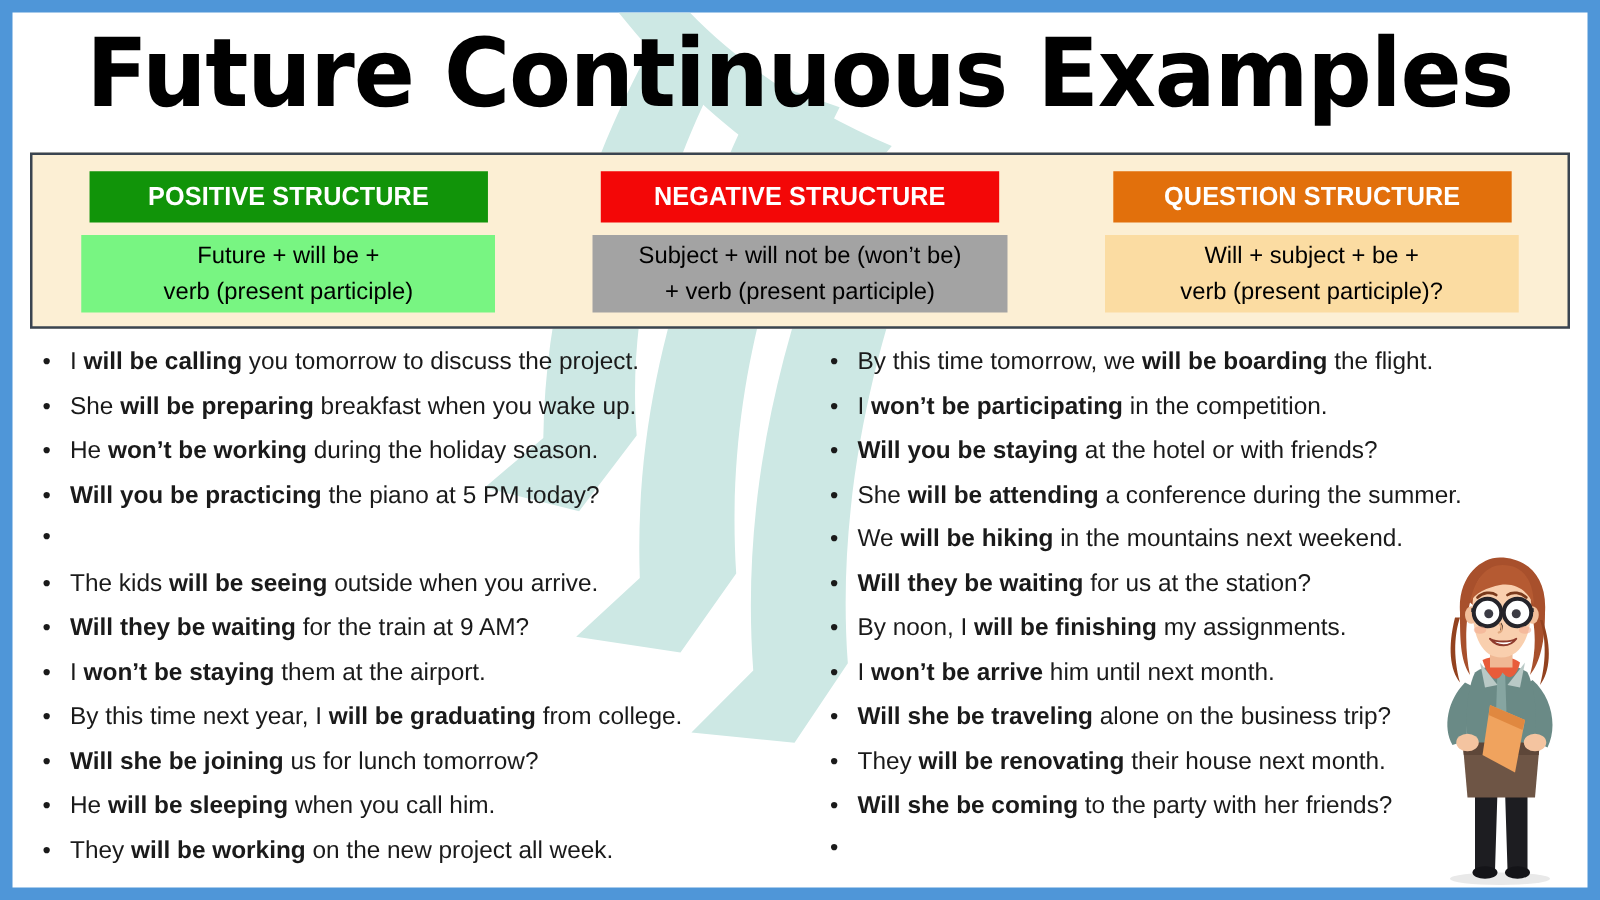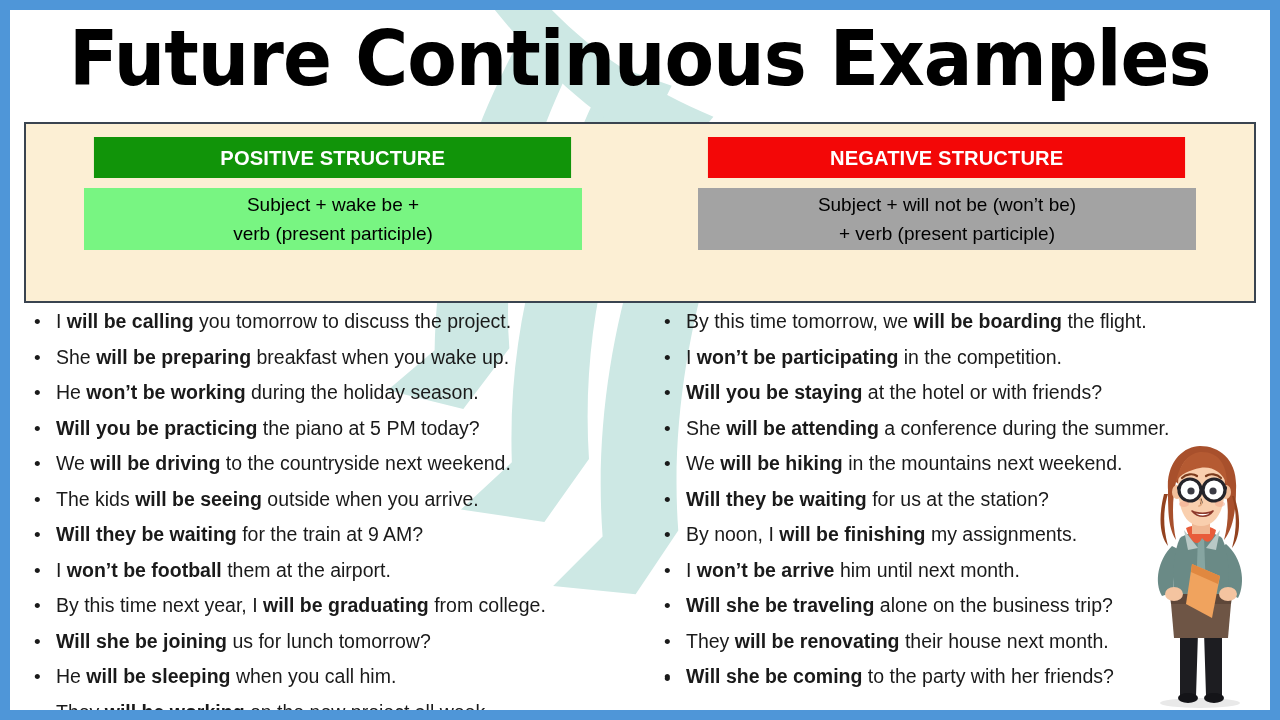--- a/index.html
+++ b/index.html
@@ -50,21 +50,21 @@
     white-space: nowrap;
     transform: scaleX(0.95);
   }
 
   
   .structure-panel {
     position: absolute;
     left: 14px;
     top: 112px;
     width: 1232px;
-    height: 181px;
+    height: 141px;
     background: #fcefd4;
     border: 2px solid #3a4450;
     box-sizing: border-box;
     display: flex;
     z-index: 3;
   }
   .struct-col {
     flex: 1 1 0;
     display: flex;
     flex-direction: column;
@@ -127,21 +127,21 @@
     white-space: nowrap;
   }
   .bullet {
     width: 22px;
     flex: 0 0 22px;
     font-size: 19px;
     line-height: 1;
     color: #1a1a1a;
     text-align: left;
   }
-  .item-text { flex: 1 1 auto; margin-top: 32px; }
+  .item-text { flex: 1 1 auto; }
   .item-text b { font-weight: bold; }
 
   
   .teacher {
     position: absolute;
     right: 2px;
     bottom: 0px;
     width: 140px;
     height: 268px;
     z-index: 4;
@@ -164,33 +164,40 @@
 
   <div class="title-bar">
     <div class="title-text">Future Continuous Examples</div>
   </div>
 
   <div class="structure-panel">
 
     <div class="struct-col">
       <div class="struct-head" style="background:#119409;">POSITIVE STRUCTURE</div>
       <div class="struct-body" style="background:#78f582;">
-        <span>Subject + wake be +</span>
+        <span>Future + will be +</span>
         <span>verb (present participle)</span>
       </div>
     </div>
 
     <div class="struct-col">
       <div class="struct-head" style="background:#f30707;">NEGATIVE STRUCTURE</div>
       <div class="struct-body" style="background:#a3a3a3;">
         <span>Subject + will not be (won’t be)</span>
         <span>+ verb (present participle)</span>
       </div>
     </div>
 
+    <div class="struct-col">
+      <div class="struct-head" style="background:#e2700c;">QUESTION STRUCTURE</div>
+      <div class="struct-body" style="background:#fbdca2;">
+        <span>Will + subject + be +</span>
+        <span>verb (present participle)?</span>
+      </div>
+    </div>
 
   </div>
 
   <div class="examples">
     <div class="col col-left">
         <div class="item">
           <span class="bullet">•</span>
           <span class="item-text">I <b>will be calling</b> you tomorrow to discuss the project.</span>
         </div>
         <div class="item">
@@ -200,33 +207,32 @@
         <div class="item">
           <span class="bullet">•</span>
           <span class="item-text">He <b>won’t be working</b> during the holiday season.</span>
         </div>
         <div class="item">
           <span class="bullet">•</span>
           <span class="item-text"><b>Will you be practicing</b> the piano at 5 PM today?</span>
         </div>
         <div class="item">
           <span class="bullet">•</span>
-          <span class="item-text">We <b>will be driving</b> to the countryside next weekend.</span>
         </div>
         <div class="item">
           <span class="bullet">•</span>
           <span class="item-text">The kids <b>will be seeing</b> outside when you arrive.</span>
         </div>
         <div class="item">
           <span class="bullet">•</span>
           <span class="item-text"><b>Will they be waiting</b> for the train at 9 AM?</span>
         </div>
         <div class="item">
           <span class="bullet">•</span>
-          <span class="item-text">I <b>won’t be football</b> them at the airport.</span>
+          <span class="item-text">I <b>won’t be staying</b> them at the airport.</span>
         </div>
         <div class="item">
           <span class="bullet">•</span>
           <span class="item-text">By this time next year, I <b>will be graduating</b> from college.</span>
         </div>
         <div class="item">
           <span class="bullet">•</span>
           <span class="item-text"><b>Will she be joining</b> us for lunch tomorrow?</span>
         </div>
         <div class="item">

